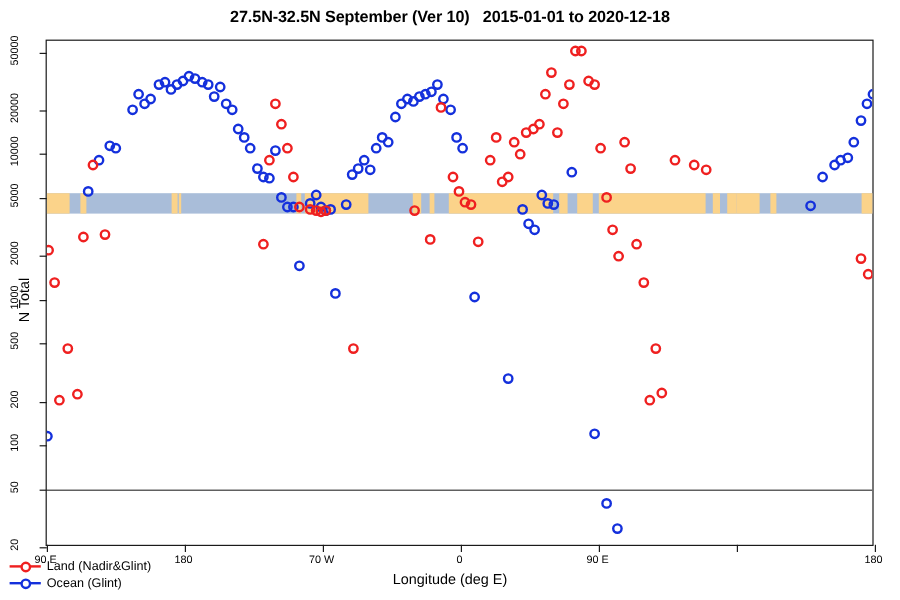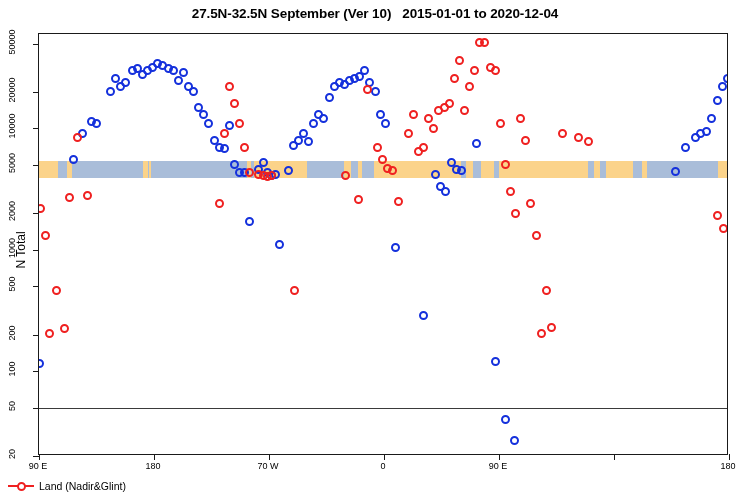--- a/index.html
+++ b/index.html
@@ -64,21 +64,21 @@
                border-radius:50%;box-sizing:border-box;background:#fff;}
   .legmark.land .ln{background:#ef2020;}
   .legmark.land .ci{border:2.6px solid #ef2020;}
   .legmark.ocean .ln{background:#1430dc;}
   .legmark.ocean .ci{border:2.6px solid #1430dc;}
 </style>
 </head>
 <body>
 <div id="stage">
 
-<div class="title">27.5N-32.5N September (Ver 10)   2015-01-01 to 2020-12-04</div>
+<div class="title">27.5N-32.5N September (Ver 10)   2015-01-01 to 2020-12-18</div>
 
 <div class="plot-frame">
   <div class="canvas" id="canvas">
         <div class="band" style="top: 126.918px; height: 17.1524px;">
           <div class="ocean"></div>
           <div class="landseg" style="left: 0px; width: 19.1667px; height: 100%;"></div>
           <div class="landseg" style="left: 28.1111px; width: 5.11111px; height: 100%;"></div>
           <div class="landseg" style="left: 103.5px; width: 5.11111px; height: 100%;"></div>
           <div class="landseg" style="left: 109.889px; width: 2.55556px; height: 100%;"></div>
           <div class="landseg" style="left: 208.278px; width: 3.83333px; height: 100%;"></div>
@@ -264,29 +264,37 @@
       <div class="xtick" style="left: 0px;"></div>
       <div class="xtick" style="left: 115px;"></div>
       <div class="xtick" style="left: 230px;"></div>
       <div class="xtick" style="left: 345px;"></div>
       <div class="xtick" style="left: 460px;"></div>
       <div class="xtick" style="left: 575px;"></div>
       <div class="xtick" style="left: 690px;"></div>
     </div>
 
 <div class="ylab">N Total</div>
+<div class="xlab">Longitude (deg E)</div>
 
 <div class="legend" id="legend">
       <div class="legrow">
         <span class="legmark land">
           <span class="ln"></span>
           <span class="ci"></span>
         </span>
         <span>Land (Nadir&amp;Glint)</span>
       </div>
+      <div class="legrow">
+        <span class="legmark ocean">
+          <span class="ln"></span>
+          <span class="ci"></span>
+        </span>
+        <span>Ocean (Glint)</span>
+      </div>
     </div>
 
 <div class="xtlabel" style="left: 38px; top: 461px;">90 E</div>
     <div class="xtlabel" style="left: 153px; top: 461px;">180</div>
     <div class="xtlabel" style="left: 268px; top: 461px;">70 W</div>
     <div class="xtlabel" style="left: 383px; top: 461px;">0</div>
     <div class="xtlabel" style="left: 498px; top: 461px;">90 E</div>
     <div class="xtlabel" style="left: 728px; top: 461px;">180</div>
   </div>
 

